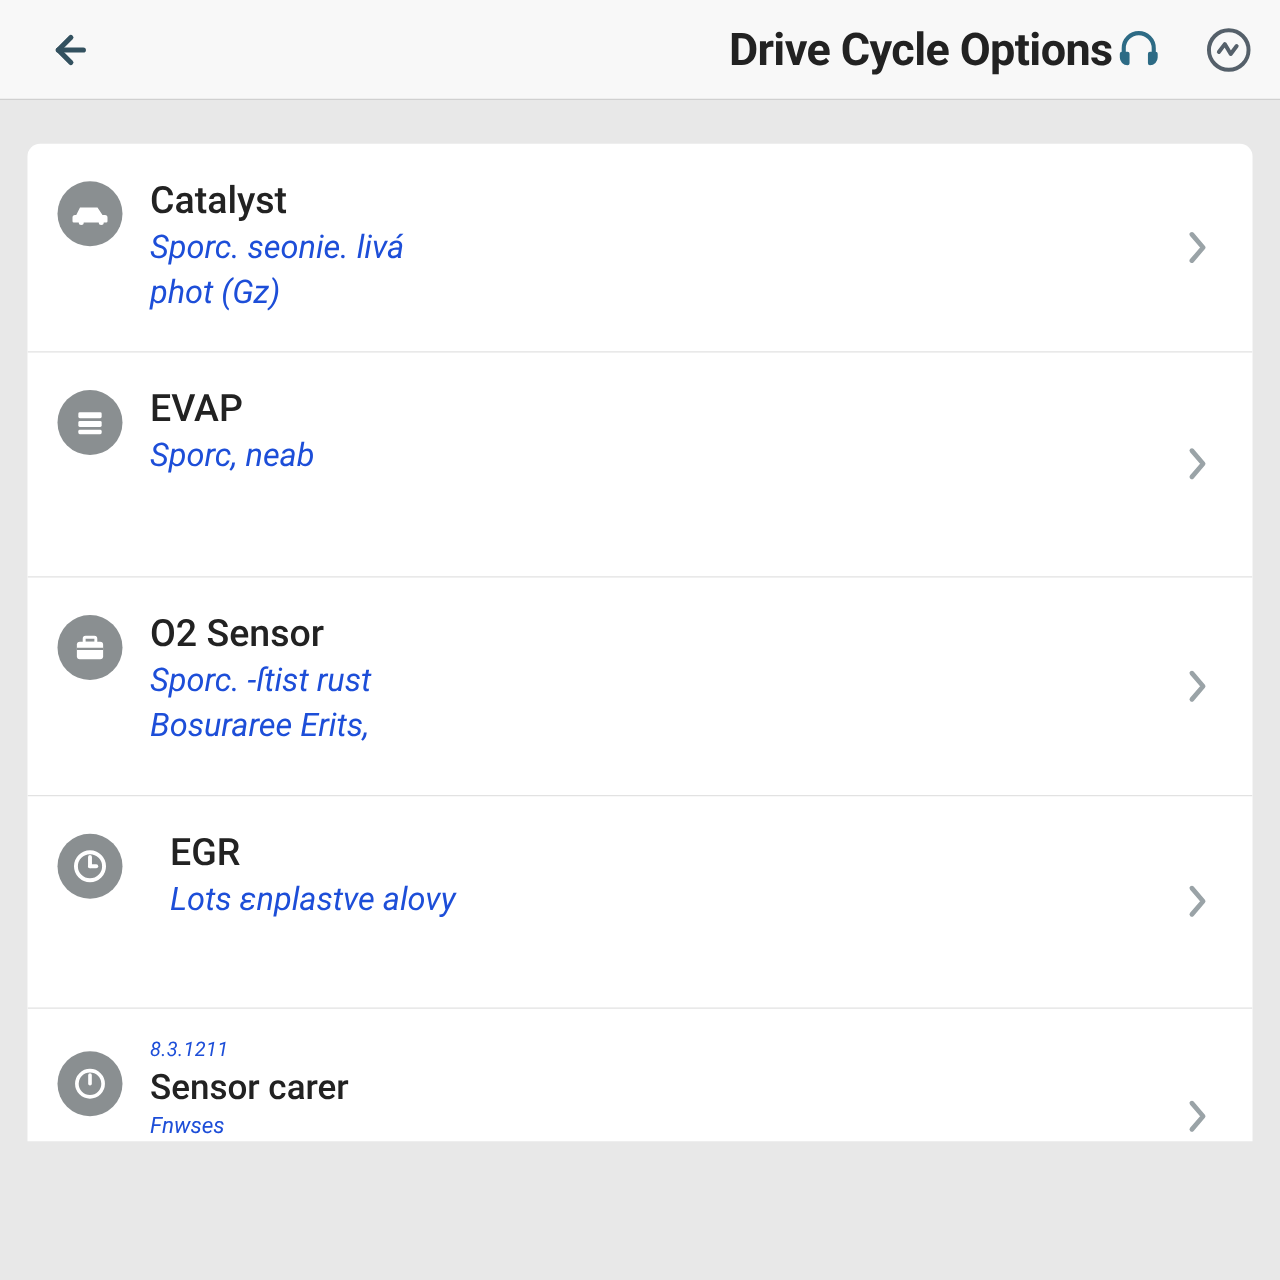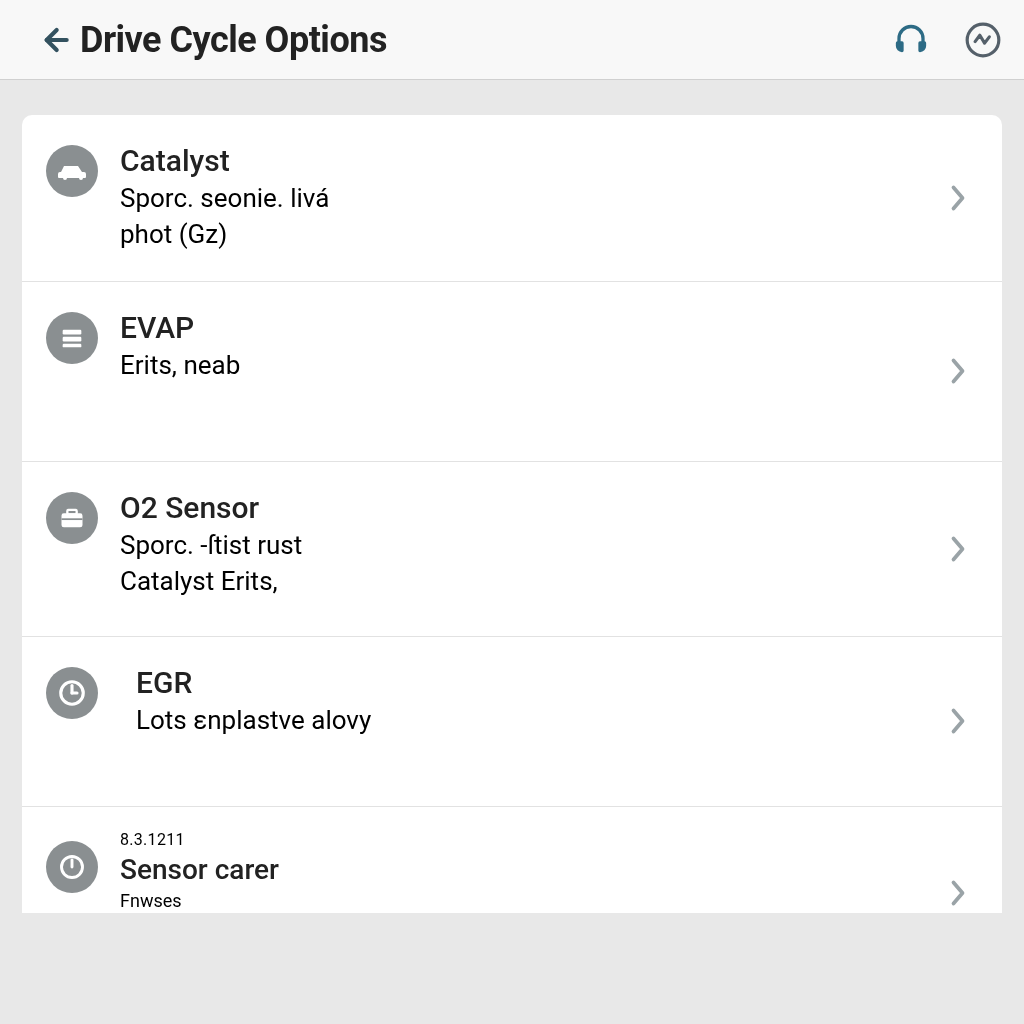--- a/index.html
+++ b/index.html
@@ -21,21 +21,21 @@
     .back-btn {
       width: 50px;
       height: 50px;
       display: flex;
       align-items: center;
       justify-content: center;
       cursor: pointer;
     }
     .title {
       flex: 1;
-      text-align: left;
+      text-align: right;
       font-size: 36px;
       font-weight: 700;
       color: #222;
       letter-spacing: -0.5px;
     }
     .header-actions {
       display: flex;
       gap: 30px;
       align-items: center;
     }
@@ -82,22 +82,23 @@
       flex-direction: column;
     }
     .item-title {
       font-size: 30px;
       font-weight: 500;
       color: #222;
       margin-bottom: 2px;
     }
     .item-sub, .item-sub2, .item-meta, .item-meta2 {
       font-size: 26px;
-      color: #000000;
+      color: #1d4ed8;
       line-height: 1.4;
+      font-style: italic;
     }
     .item-meta, .item-meta2 {
       font-size: 16px;
       letter-spacing: 0.3px;
     }
     .chevron {
       width: 32px;
       height: 32px;
       display: flex;
       align-items: center;
@@ -162,41 +163,41 @@
     <div class="list-item" style="min-height:180px;">
       <div class="item-icon">
         <svg width="28" height="28" viewBox="0 0 24 24" fill="#fff">
           <rect x="4" y="5" width="16" height="4" rx="1"></rect>
           <rect x="4" y="11" width="16" height="4" rx="1"></rect>
           <rect x="4" y="17" width="16" height="3" rx="1"></rect>
         </svg>
       </div>
       <div class="item-body">
         <div class="item-title">EVAP</div>
-        <div class="item-sub">Erits, neab</div>
+        <div class="item-sub">Sporc, neab</div>
       </div>
       <div class="chevron">
         <svg width="20" height="30" viewBox="0 0 12 20" fill="none" stroke="#9aa3a7" stroke-width="2.5" stroke-linecap="round" stroke-linejoin="round">
             <polyline points="3 3 9 10 3 17"></polyline>
           </svg>
       </div>
     </div>
 
     <div class="list-item" style="min-height:175px;">
       <div class="item-icon">
         <svg width="28" height="28" viewBox="0 0 24 24" fill="#fff">
           <rect x="3" y="8" width="18" height="12" rx="2"></rect>
           <rect x="8" y="5" width="8" height="4" rx="1" fill="none" stroke="#fff" stroke-width="2"></rect>
           <line x1="3" y1="13" x2="21" y2="13" stroke="#8a8f91" stroke-width="1.5"></line>
         </svg>
       </div>
       <div class="item-body">
         <div class="item-title">O2 Sensor</div>
         <div class="item-sub">Sporc. -ſtist rust</div>
-        <div class="item-sub2">Catalyst Erits,</div>
+        <div class="item-sub2">Bosuraree Erits,</div>
       </div>
       <div class="chevron">
         <svg width="20" height="30" viewBox="0 0 12 20" fill="none" stroke="#9aa3a7" stroke-width="2.5" stroke-linecap="round" stroke-linejoin="round">
             <polyline points="3 3 9 10 3 17"></polyline>
           </svg>
       </div>
     </div>
 
     <div class="list-item" style="min-height:170px;gap:16px;">
       <div class="item-icon">

